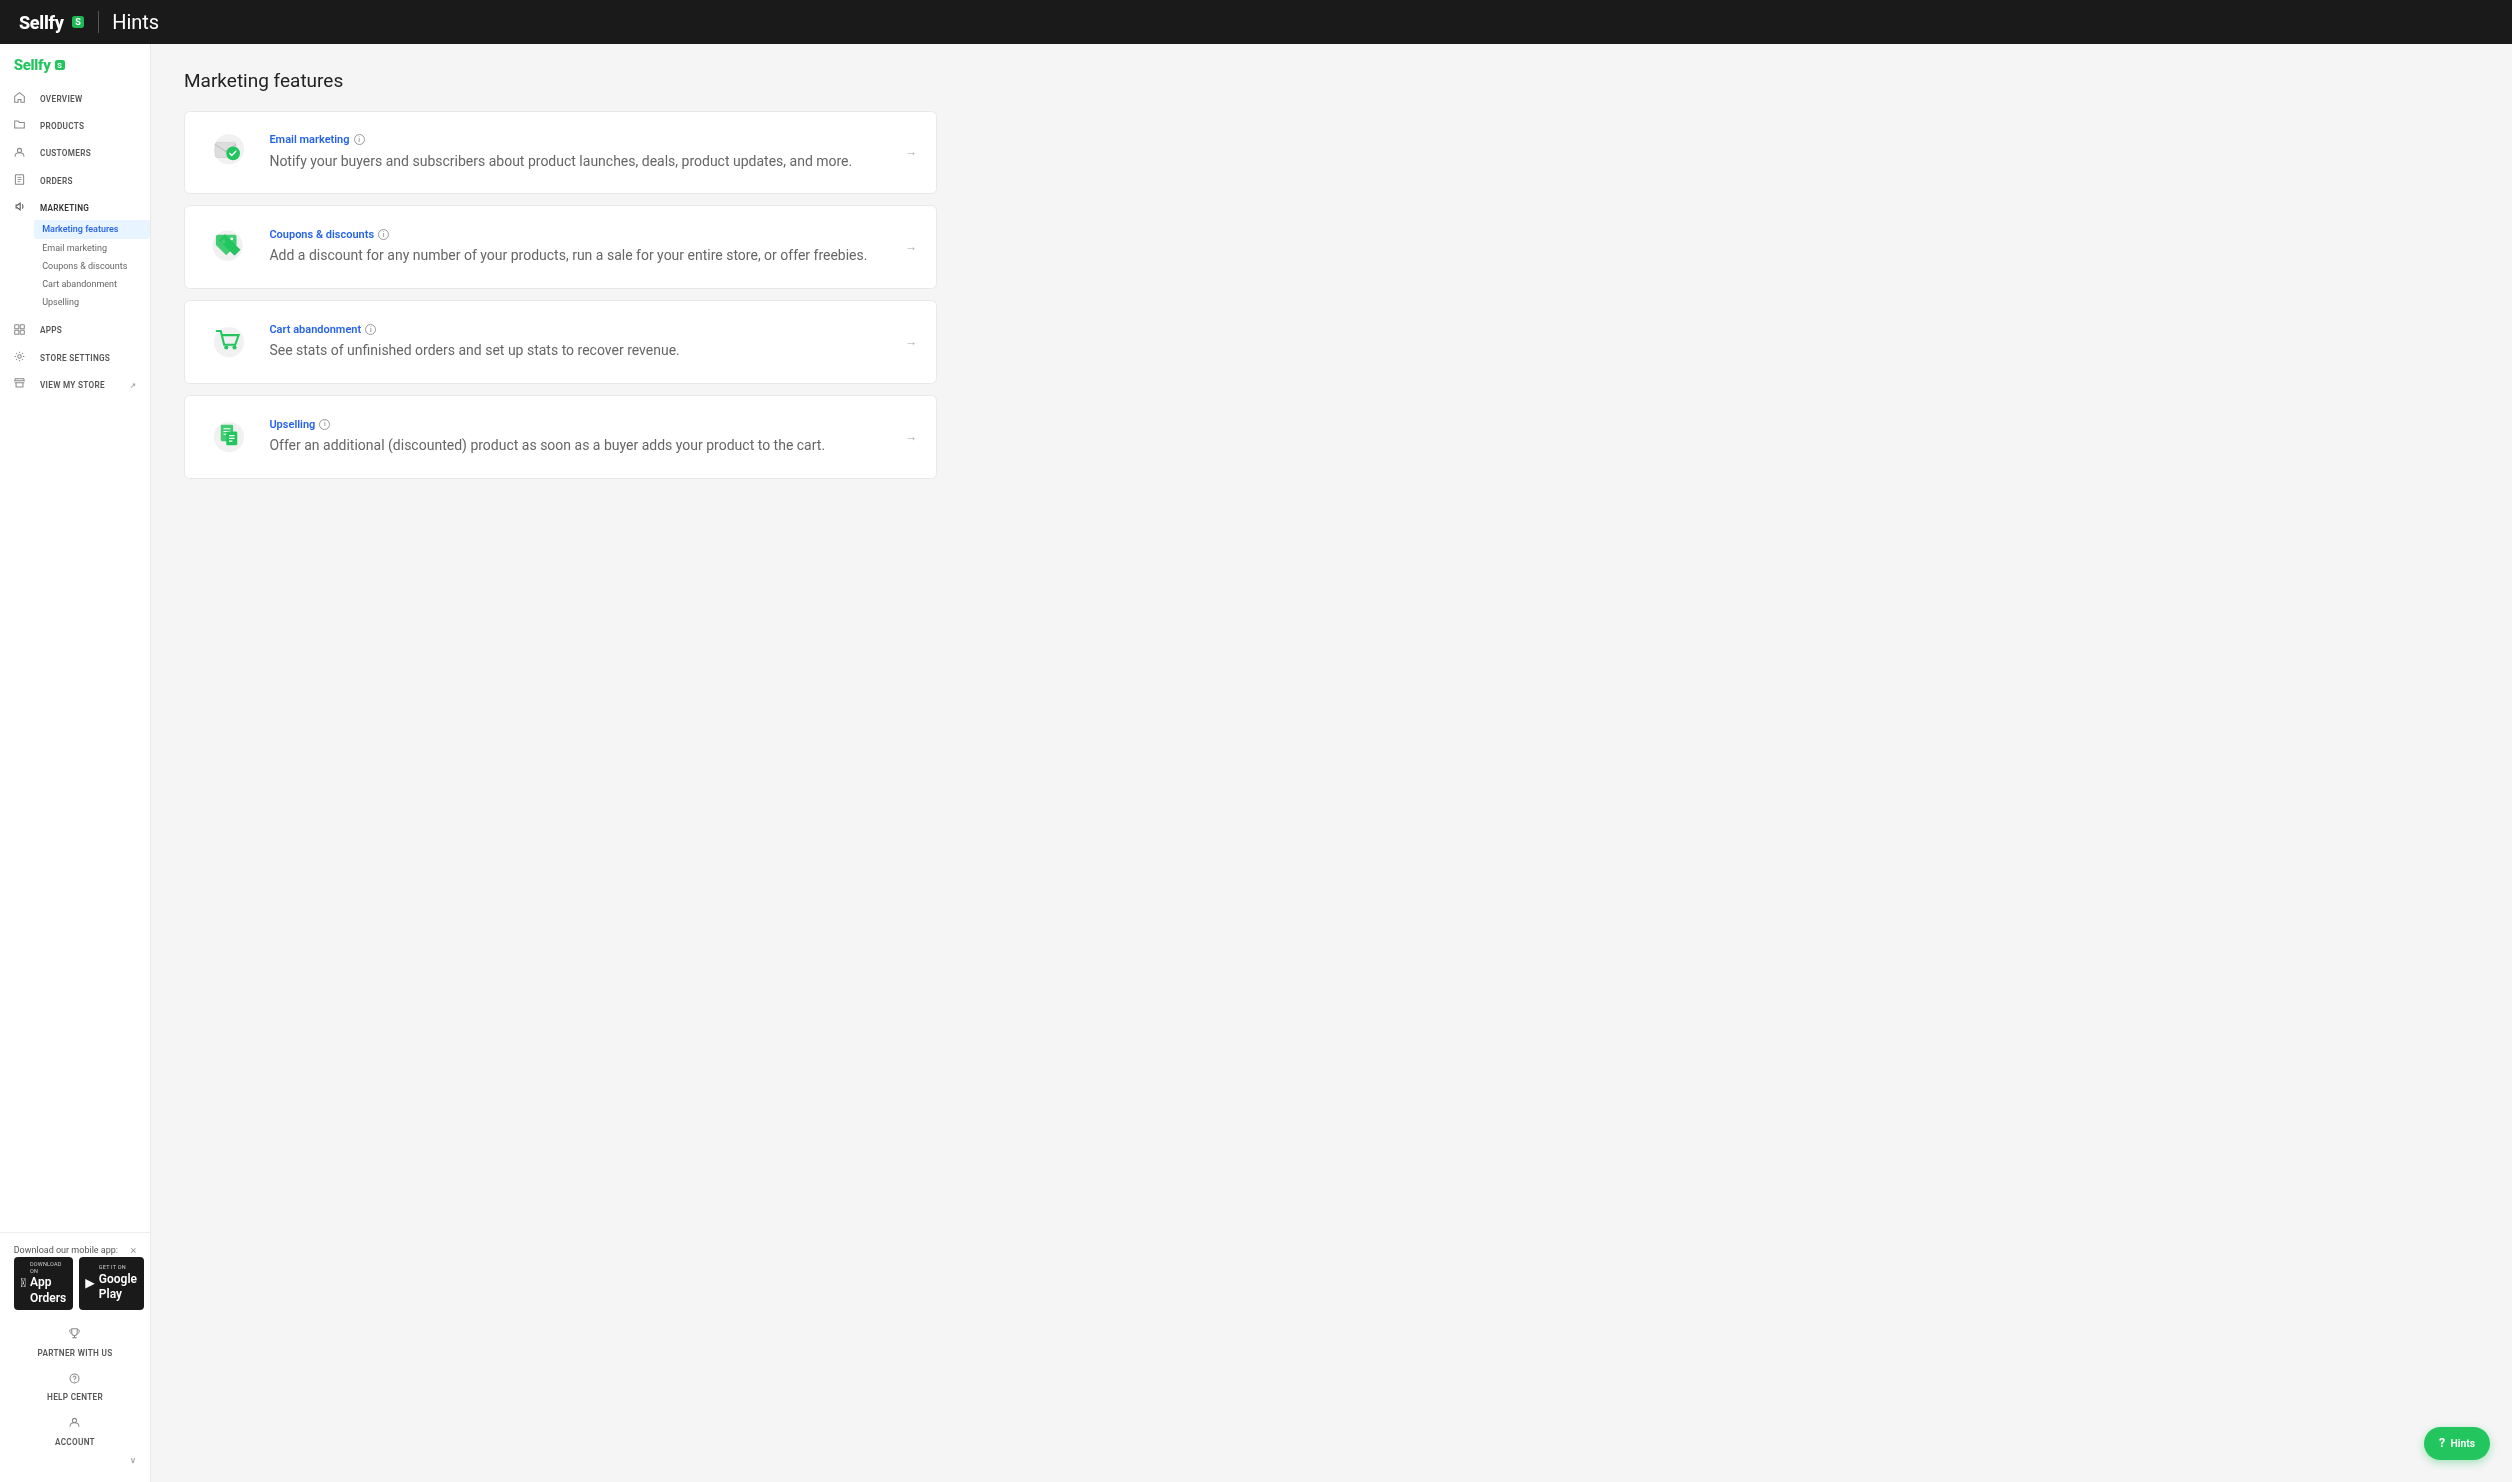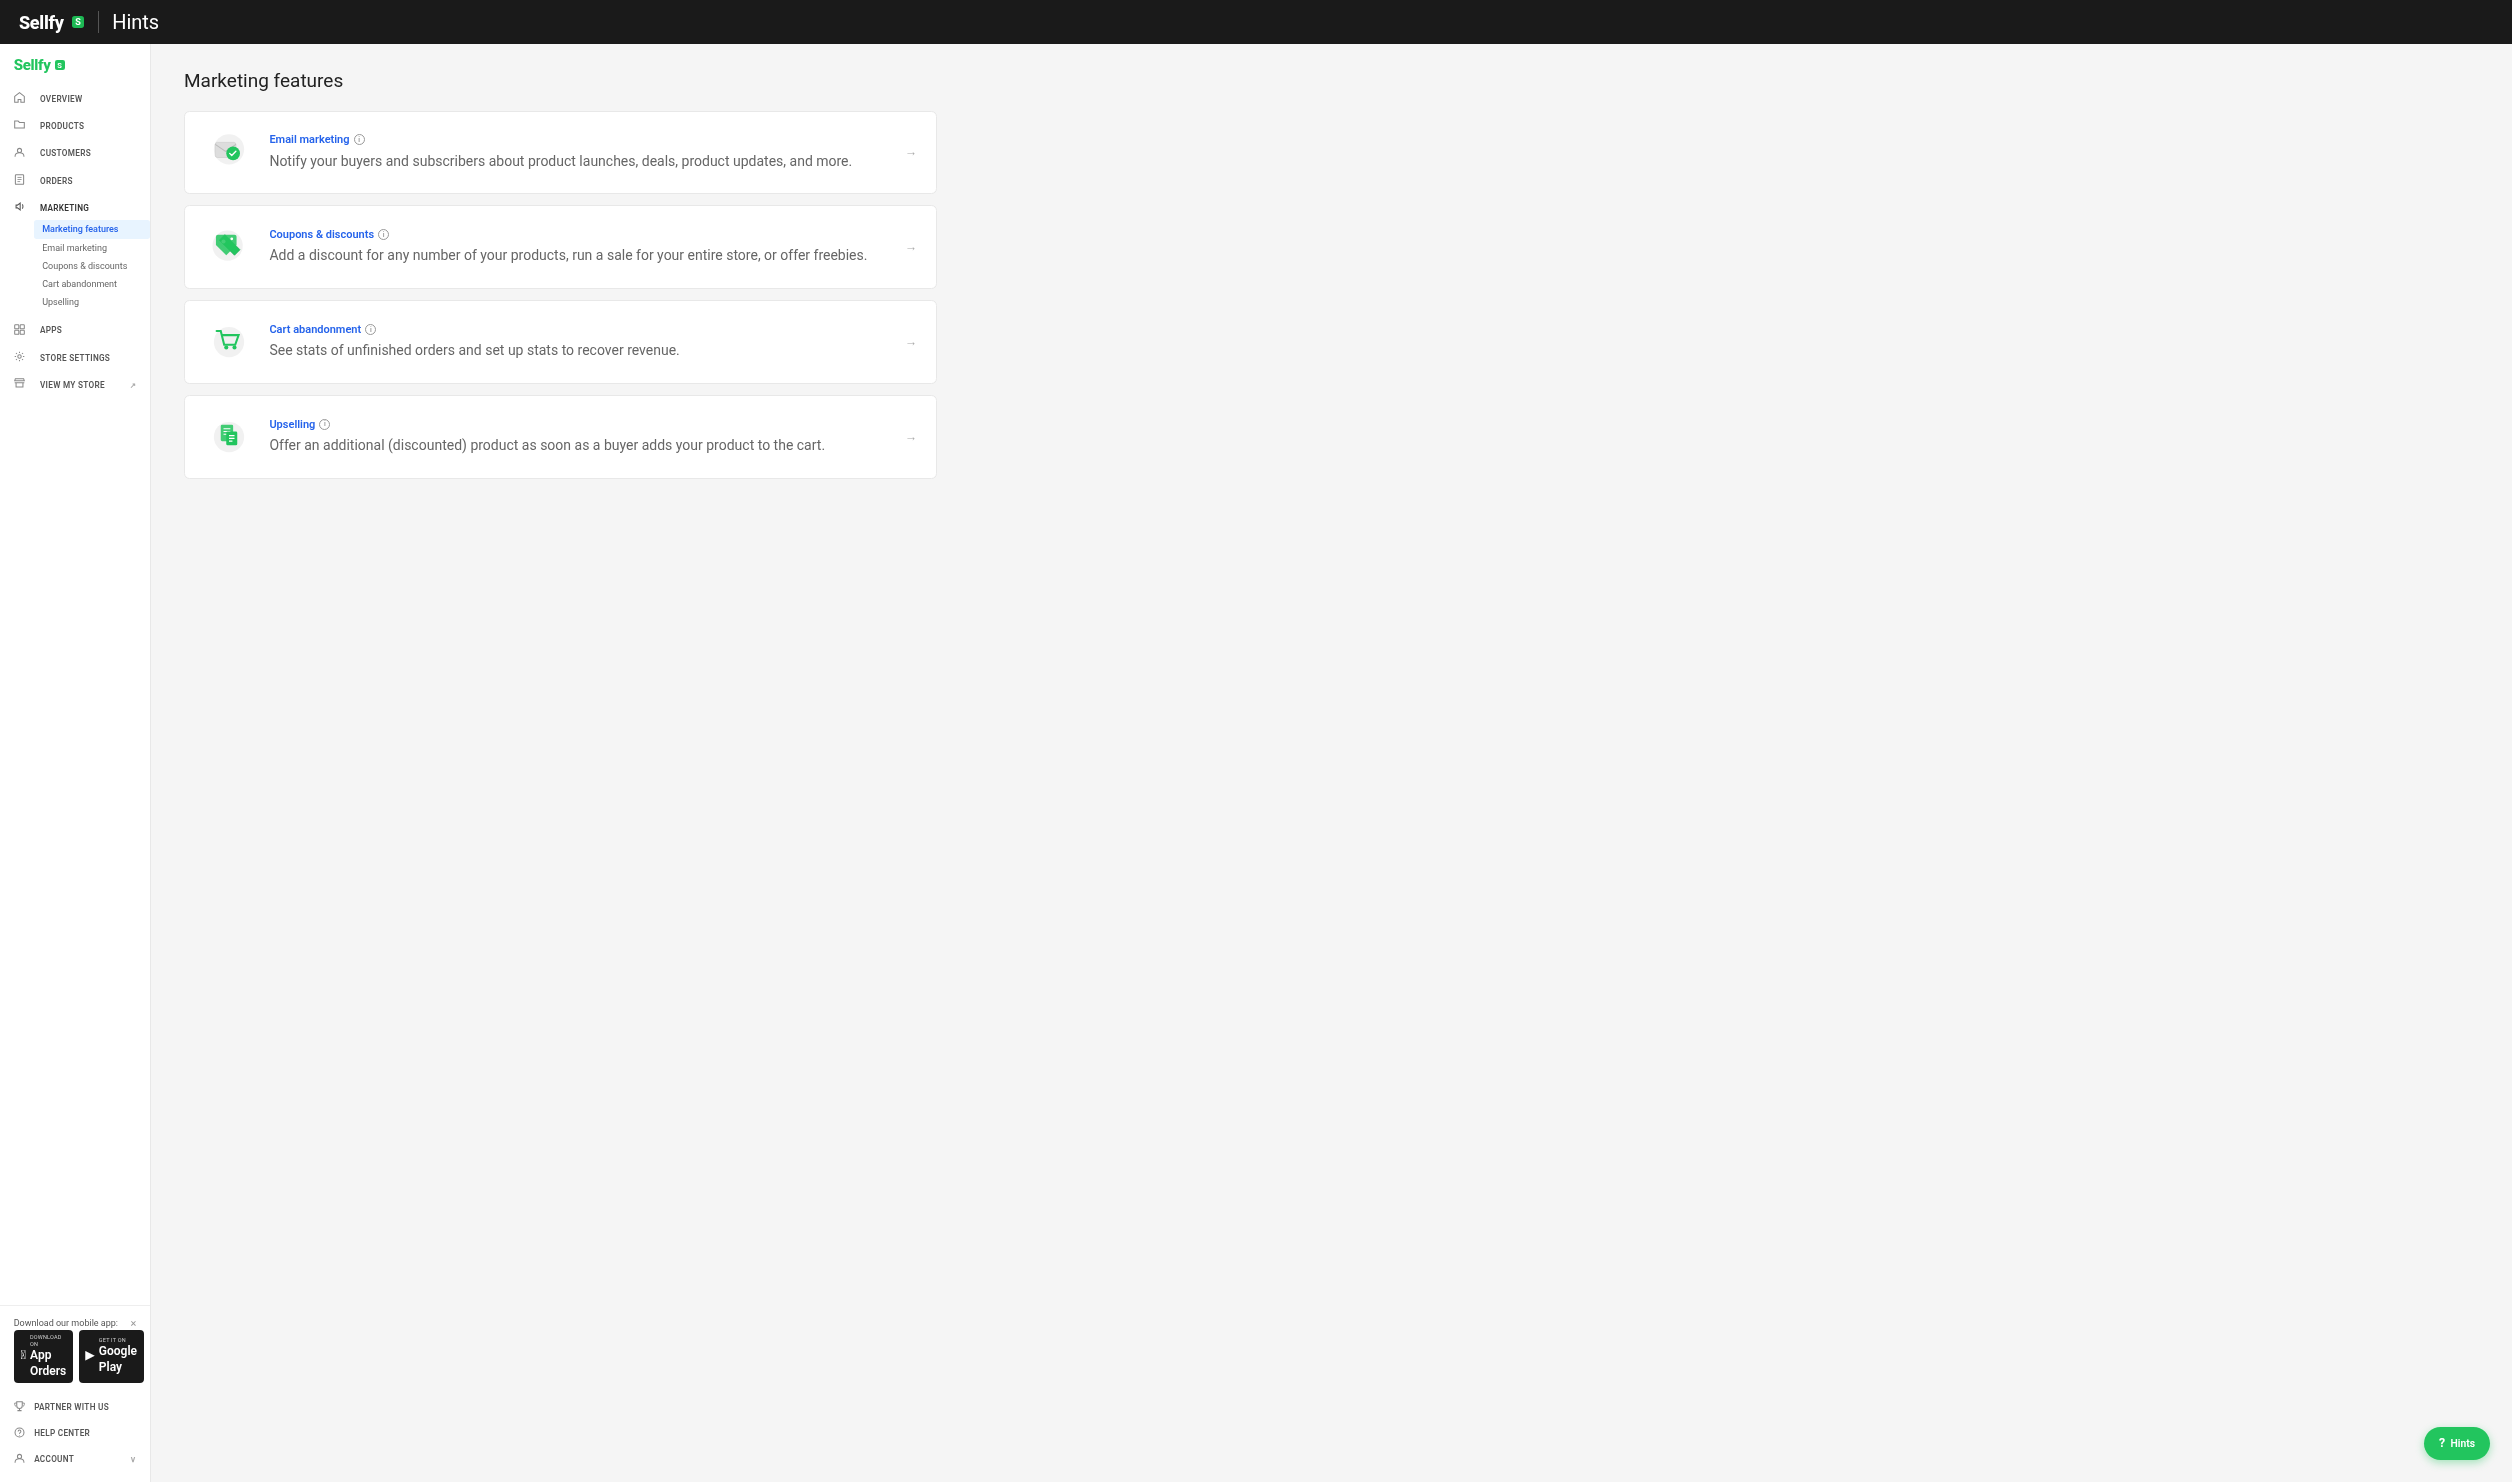--- a/index.html
+++ b/index.html
@@ -150,20 +150,21 @@
       display: flex;
       align-items: center;
       gap: 8.2px;
       padding: 6.2px 0;
       cursor: pointer;
       color: #555;
       font-size: 8.2px;
       font-weight: 600;
       letter-spacing: 0.3px;
       text-transform: uppercase;
+      flex-direction: column;
     }
     .footer-nav-item .nav-icon { width: 12.3px; height: 12.3px; display: flex; align-items: center; justify-content: center; color: #888; }
 
     
     .main-content {
       flex: 1;
       overflow-y: auto;
       padding: 24.6px 33px;
       background: #f5f5f5;
     }

